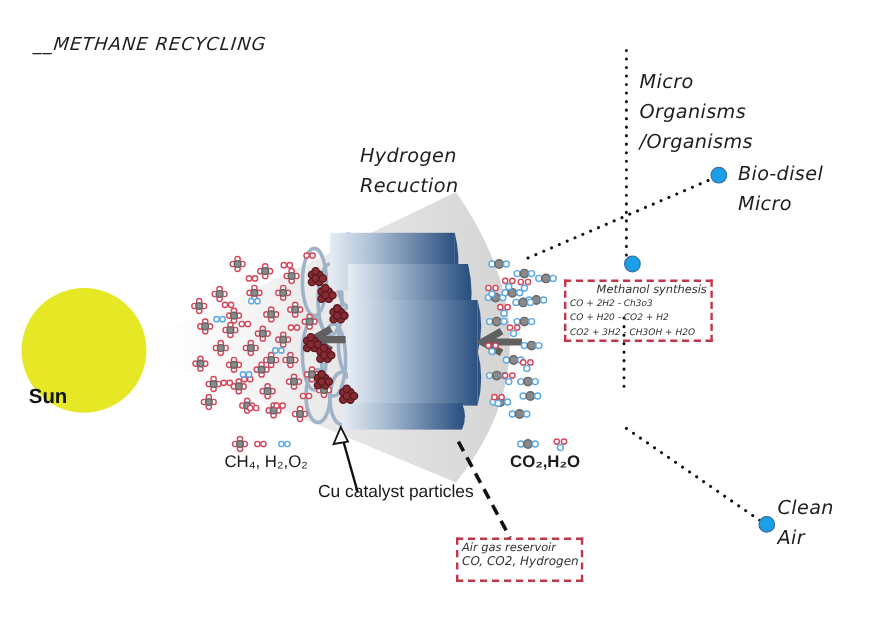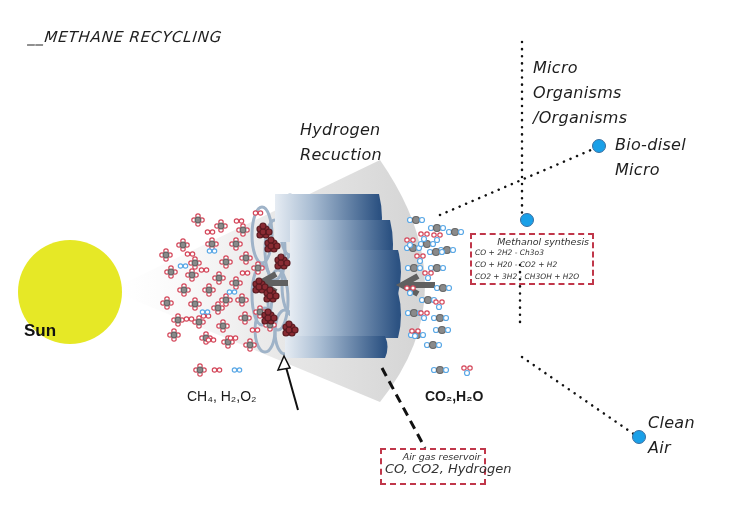--- a/index.html
+++ b/index.html
@@ -3,21 +3,21 @@
 <meta charset="utf-8">
 <style>
   html, body { margin: 0; padding: 0; background: #ffffff; }
   body { width: 730px; height: 516px; position: relative; overflow: hidden; font-family: "DejaVu Sans", sans-serif; }
   #stage { position: absolute; left: 0; top: 0; width: 730px; height: 516px; }
   .lbl { position: absolute; font-family: "DejaVu Sans", sans-serif; font-style: italic; color: #1e1e1e; white-space: nowrap; letter-spacing: 0.3px; }
   .title { left: 28px; top: 28px; font-size: 15px; letter-spacing: 0.8px; transform: skewX(-6deg); }
   .big { font-size: 16px; line-height: 25px; }
   .box { position: absolute; border: 2px dashed #c0374a; box-sizing: border-box; }
   .box .bt { font-family: "DejaVu Sans", sans-serif; font-style: italic; color: #333; white-space: nowrap; }
-  .chem { position: absolute; font-family: "Liberation Sans", sans-serif; color: #1a1a1a; font-size: 14px; white-space: nowrap; margin-top: 12px; }
+  .chem { position: absolute; font-family: "Liberation Sans", sans-serif; color: #1a1a1a; font-size: 14px; white-space: nowrap; }
   .sun-label { position: absolute; left: 24px; top: 281px; font-family: "Liberation Sans", sans-serif; font-weight: bold; font-size: 17px; color: #111; margin-top: 40px; }
 </style>
 </head>
 <body>
 
 <div id="stage">
   <svg width="730" height="516" viewBox="0 0 730 516">
     <defs>
       <linearGradient id="coneGrad" x1="0" y1="0" x2="1" y2="0">
         <stop offset="0" stop-color="#ffffff" stop-opacity="0.2"></stop>
@@ -605,21 +605,22 @@
 
   
   <div class="box" style="left:470px; top:233px; width:124px; height:52px; padding:1px 3px;">
     <div class="bt" style="font-size:9.5px; line-height:11px;text-align:right;">Methanol synthesis</div>
     <div class="bt" style="font-size:7.5px; line-height:12px;">CO + 2H2 - Ch3o3</div>
     <div class="bt" style="font-size:7.5px; line-height:12px;">CO + H20 - CO2 + H2</div>
     <div class="bt" style="font-size:7.5px; line-height:12px;">CO2 + 3H2 - CH3OH + H2O</div>
   </div>
 
 
-  <div class="box" style="left:380px; top:448px; width:106px; height:37px; padding:1px 3px;text-align:right;">
+  <div class="box" style="left:380px; top:448px; width:106px; height:37px; padding:1px 3px;">
     <div class="bt" style="font-size:9.5px; line-height:12px;">Air gas reservoir</div>
-    <div class="bt" style="font-size:13px; line-height:11px;">CO, CO2, Hydrogen</div>
+    <div class="bt" style="font-size:10px; line-height:11px;">CO, CO2, Hydrogen</div>
   </div>
 
   
   <div class="chem" style="left:187px; top:376px;">CH₄, H₂,O₂</div>
   <div class="chem" style="left:425px; top:376px;font-weight:bold;">CO₂,H₂O</div>
+  <div class="chem" style="left:265px; top:402px; font-size:14.5px;">Cu catalyst particles</div>
 </div>
 
 </body></html>

